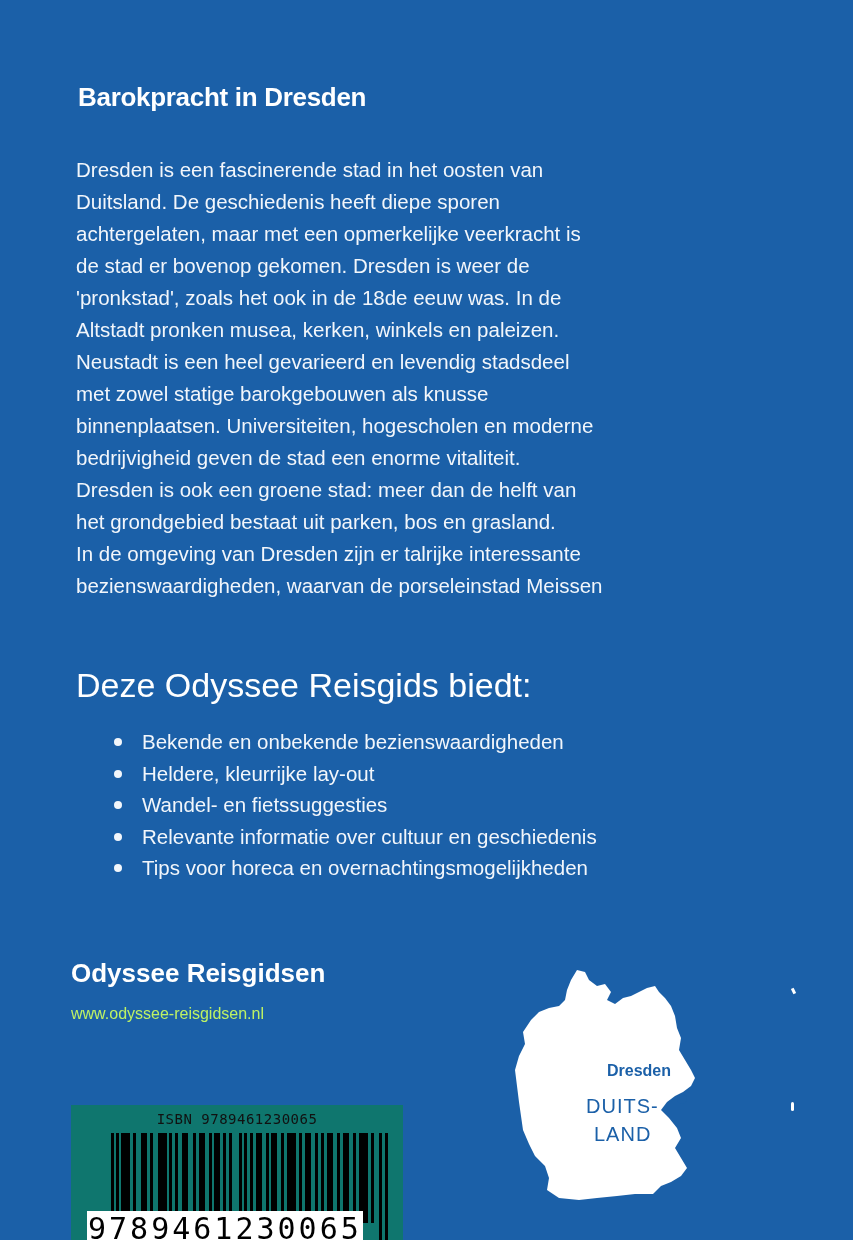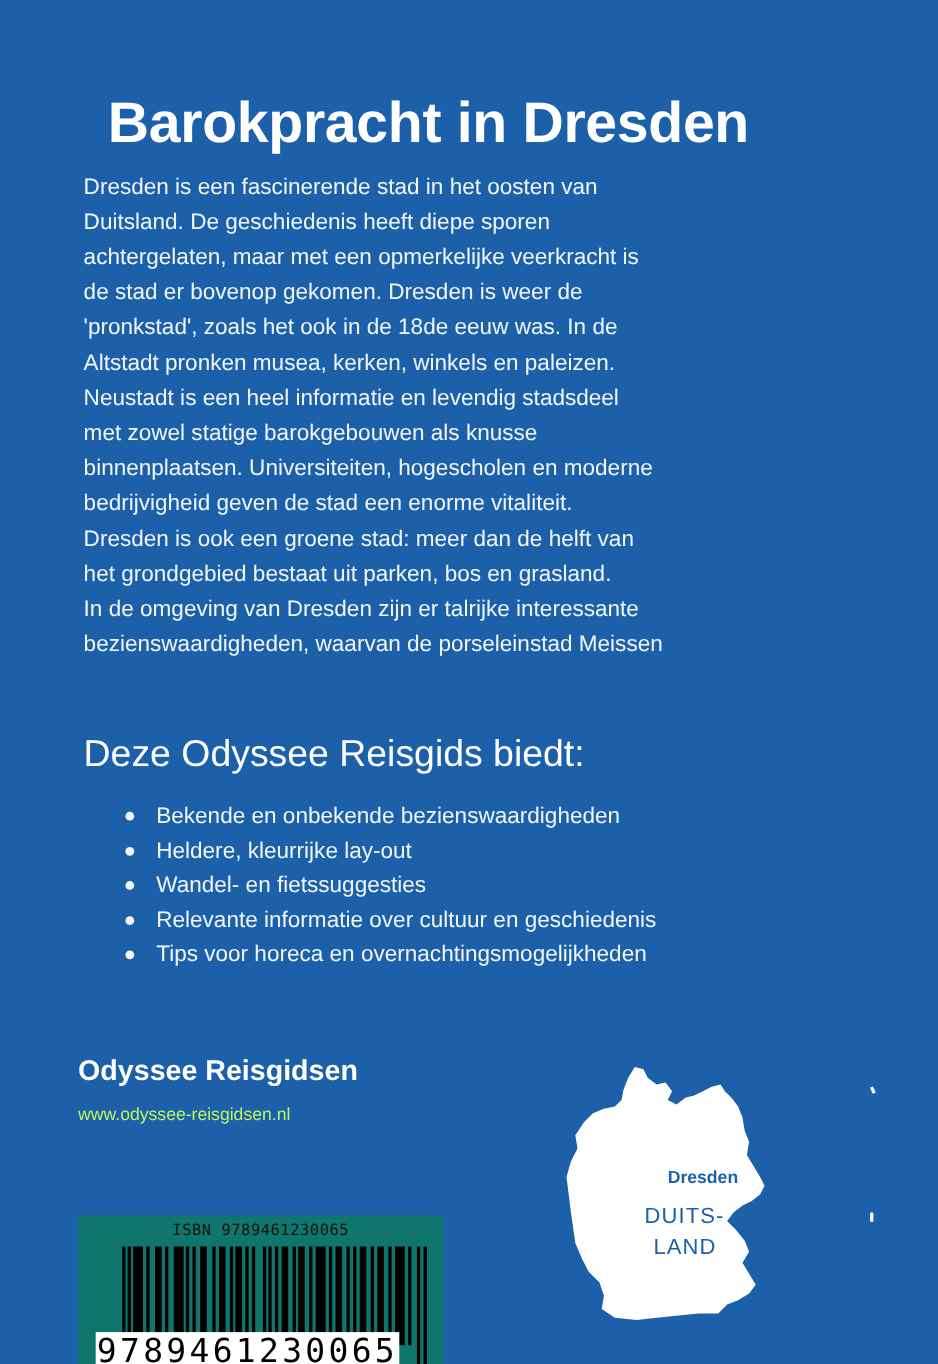--- a/index.html
+++ b/index.html
@@ -7,23 +7,22 @@
       width: 853px; height: 1240px; overflow: hidden;
       background: #1b60a8;
     }
     body {
       position: relative;
       font-family: "Liberation Sans", "DejaVu Sans", sans-serif;
       color: #ffffff;
     }
     .title {
       position: absolute; left: 78px; top: 82px;
-      font-size: 52px; font-weight: bold; letter-spacing: -0.3px;
+      font-size: 26px; font-weight: bold; letter-spacing: -0.3px;
       color: #ffffff;
-      margin-left: 20px;
     }
     .intro {
       position: absolute; left: 76px; top: 154px; width: 680px;
       font-size: 20.5px; line-height: 32px; color: #f2f6fb;
     }
     .intro .line { display: block; white-space: nowrap; }
     .subhead {
       position: absolute; left: 76px; top: 666px;
       font-size: 34px; font-weight: normal; color: #ffffff;
     }
@@ -84,21 +83,21 @@
 
 <h1 class="title">Barokpracht in Dresden</h1>
 
 <div class="intro">
   <span class="line">Dresden is een fascinerende stad in het oosten van</span>
   <span class="line">Duitsland. De geschiedenis heeft diepe sporen</span>
   <span class="line">achtergelaten, maar met een opmerkelijke veerkracht is</span>
   <span class="line">de stad er bovenop gekomen. Dresden is weer de</span>
   <span class="line">'pronkstad', zoals het ook in de 18de eeuw was. In de</span>
   <span class="line">Altstadt pronken musea, kerken, winkels en paleizen.</span>
-  <span class="line">Neustadt is een heel informatie en levendig stadsdeel</span>
+  <span class="line">Neustadt is een heel gevarieerd en levendig stadsdeel</span>
   <span class="line">met zowel statige barokgebouwen als knusse</span>
   <span class="line">binnenplaatsen. Universiteiten, hogescholen en moderne</span>
   <span class="line">bedrijvigheid geven de stad een enorme vitaliteit.</span>
   <span class="line">Dresden is ook een groene stad: meer dan de helft van</span>
   <span class="line">het grondgebied bestaat uit parken, bos en grasland.</span>
   <span class="line">In de omgeving van Dresden zijn er talrijke interessante</span>
   <span class="line">bezienswaardigheden, waarvan de porseleinstad Meissen</span>
 </div>
 
 <h2 class="subhead">Deze Odyssee Reisgids biedt:</h2>

